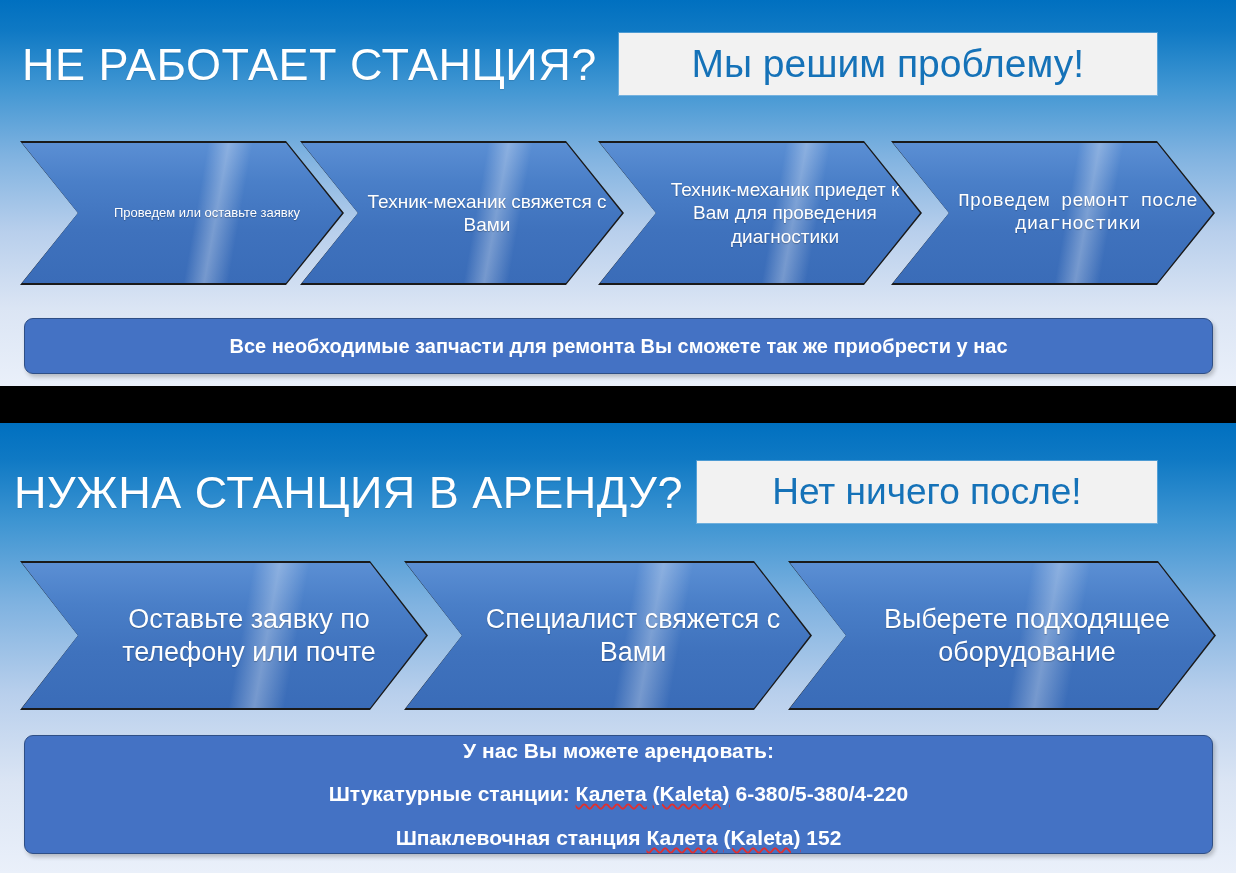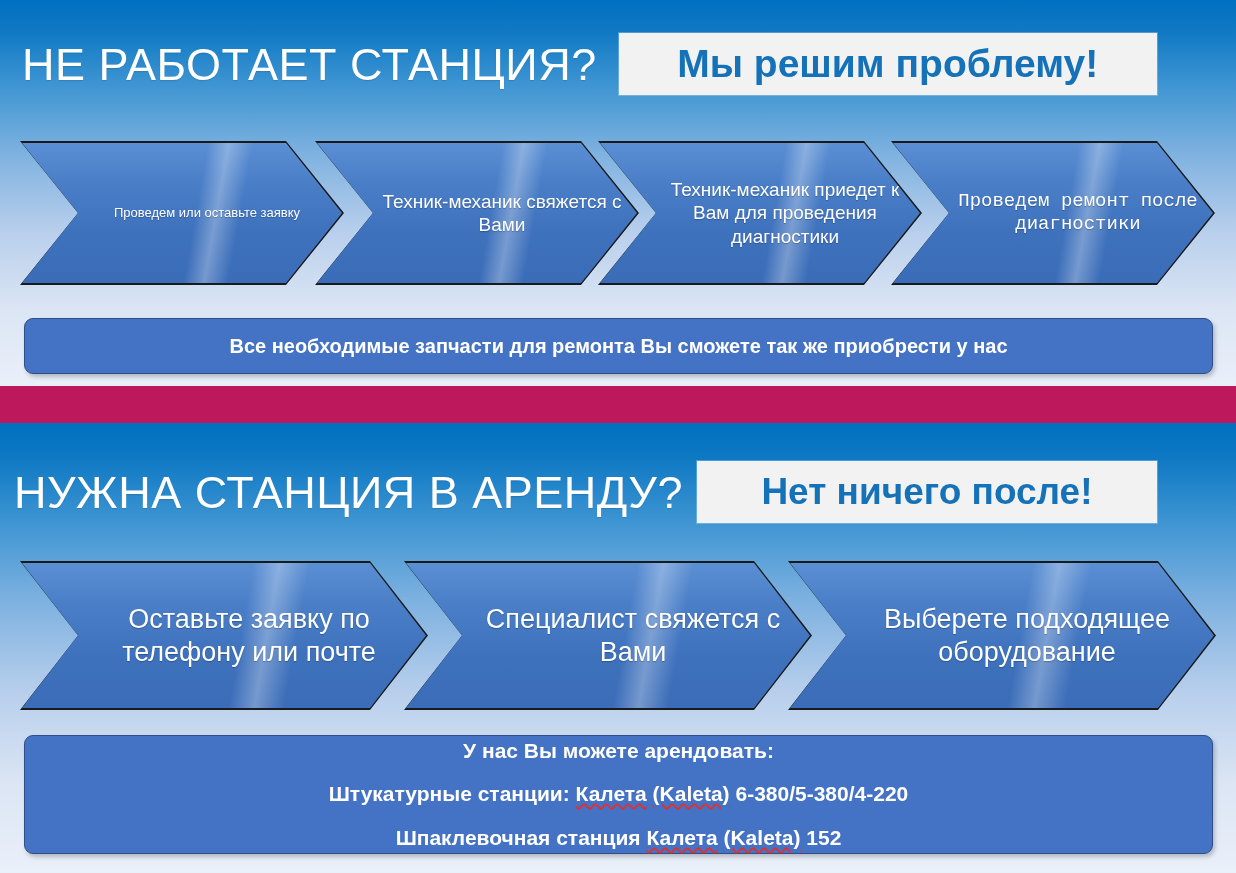--- a/index.html
+++ b/index.html
@@ -10,21 +10,21 @@
   }
   body {
     font-family: "Liberation Sans", sans-serif;
   }
 
   .page {
     position: relative;
     width: 1236px;
     height: 873px;
     overflow: hidden;
-    background: #be185d;
+    background: #000000;
   }
 
   
   .panel {
     position: absolute;
     left: 0;
     width: 1236px;
     background: linear-gradient(to bottom,
                 #0070c0 0%,
                 #0f79c4 8%,
@@ -50,21 +50,21 @@
     color: #ffffff;
     font-weight: 400;
     letter-spacing: 0.5px;
     white-space: nowrap;
     line-height: 1;
     text-shadow: 0 1px 1px rgba(0,0,0,0.12);
   }
   .callout {
     background: #f2f2f2;
     color: #1572b8;
-    font-weight: bold;
+    font-weight: normal;
     white-space: nowrap;
     display: flex;
     align-items: center;
     justify-content: center;
     box-shadow: 0 0 0 1px rgba(255,255,255,0.25);
   }
 
   
   .hdr1 { top: 24px; }
   .hdr1 .panel-title { font-size: 45px; margin-left: 22px; }
@@ -208,21 +208,21 @@
   <div class="chev-row row1" style="top:143px;height:140px;">
 
     <div class="chev-wrap" style="left:22px;width:320px;">
       <div class="chev-outline"></div>
       <div class="chev chev-inner c-small">
         <div class="chev-bevel"></div>
         <div class="chev-label">Проведем или оставьте заявку</div>
       </div>
     </div>
 
-    <div class="chev-wrap" style="left:317px;width:320px;">
+    <div class="chev-wrap" style="left:302px;width:320px;">
       <div class="chev-outline"></div>
       <div class="chev chev-inner">
         <div class="chev-bevel"></div>
         <div class="chev-label">Техник-механик свяжется с Вами</div>
       </div>
     </div>
 
     <div class="chev-wrap" style="left:600px;width:320px;">
       <div class="chev-outline"></div>
       <div class="chev chev-inner">

